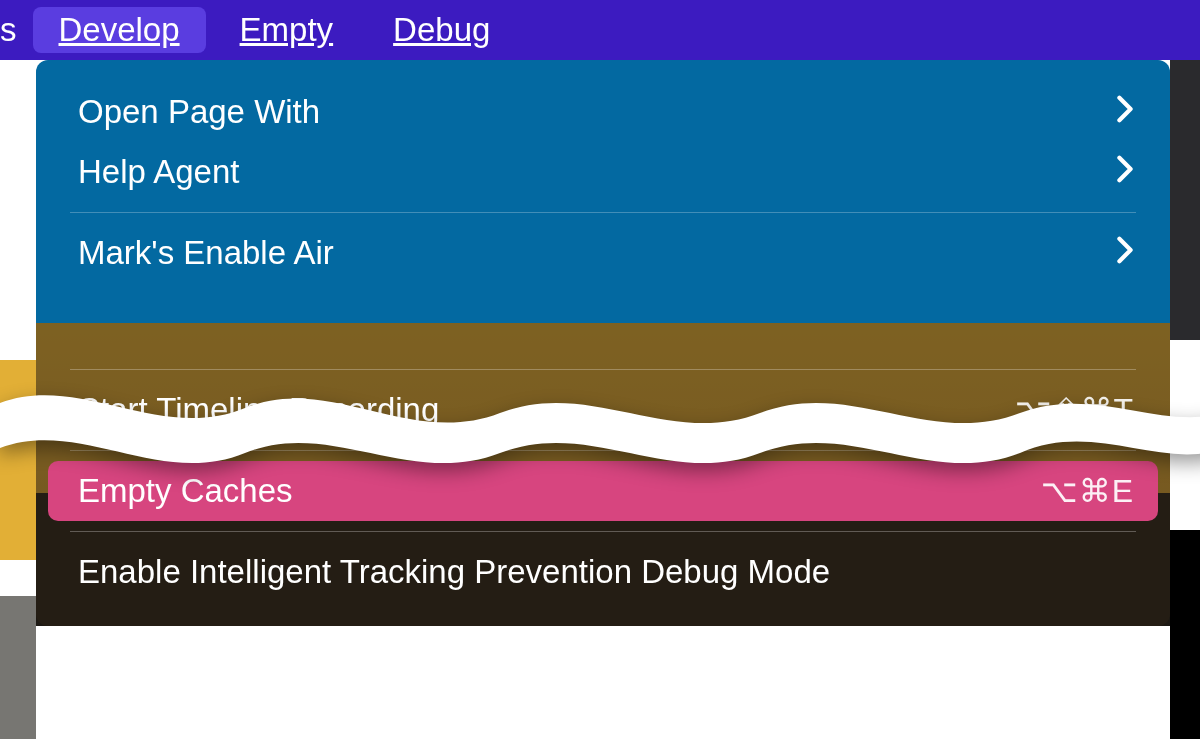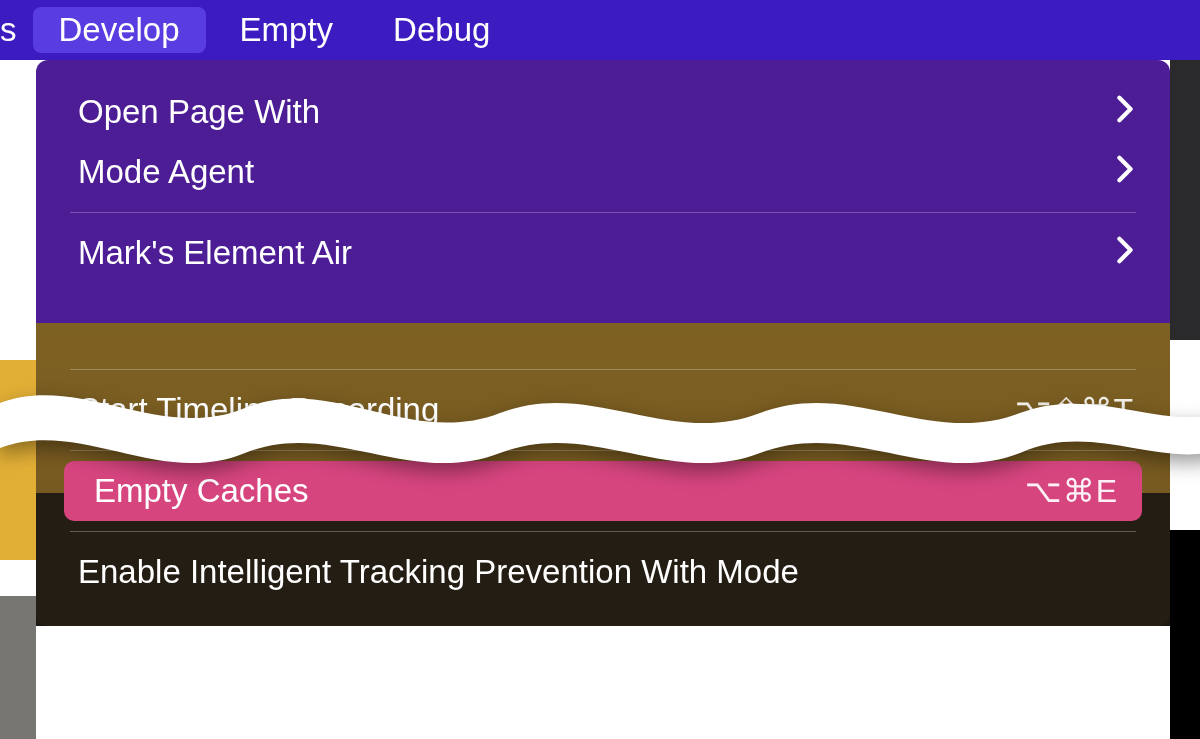--- a/index.html
+++ b/index.html
@@ -33,38 +33,39 @@
   }
   .menubar .fragment-s {
     padding: 0 12px 0 0;
     color: #ffffff;
   }
   .menubar .menu-item {
     padding: 4px 26px;
     border-radius: 8px;
     margin: 0 4px;
     cursor: default;
+    text-decoration: underline;
   }
   .menubar .menu-item.active {
     background: #5a3de0;
   }
 
   
   .dropdown {
     position: absolute;
     top: 60px;
     left: 36px;
     width: 1134px;
     border-radius: 12px;
     overflow: visible;
   }
 
   
   .panel-top {
-    background: #4c1d95;
+    background: #0369a1;
     border-top-left-radius: 12px;
     border-top-right-radius: 12px;
     padding: 22px 0 40px 0;
     position: relative;
   }
 
   
   .panel-bottom-wrap {
     position: relative;
   }
@@ -96,21 +97,21 @@
     display: flex;
     align-items: center;
     justify-content: space-between;
     padding: 11px 36px 11px 42px;
     color: #ffffff;
     font-size: 33px;
     font-weight: 400;
     cursor: default;
   }
   .menu-row.highlight {
-    margin: 0 28px;
+    margin: 0 12px;
     padding: 11px 24px 11px 30px;
     background: #d7457f;
     border-radius: 10px;
   }
   .menu-row .shortcut {
     color: rgba(255,255,255,0.92);
     font-size: 32px;
     letter-spacing: 1px;
     display: flex;
     align-items: center;
@@ -204,30 +205,30 @@
   <div class="panel-top">
     <div class="menu-row">
       <span>Open Page With</span>
       <span class="chevron">
         <svg viewBox="0 0 12 20">
             <path d="M2 2 L10 10 L2 18" stroke="#fff" stroke-width="3" fill="none" stroke-linecap="round" stroke-linejoin="round"></path>
           </svg>
       </span>
     </div>
     <div class="menu-row">
-      <span>Mode Agent</span>
+      <span>Help Agent</span>
       <span class="chevron">
         <svg viewBox="0 0 12 20">
             <path d="M2 2 L10 10 L2 18" stroke="#fff" stroke-width="3" fill="none" stroke-linecap="round" stroke-linejoin="round"></path>
           </svg>
       </span>
     </div>
     <div class="divider"></div>
     <div class="menu-row">
-      <span>Mark's Element Air</span>
+      <span>Mark's Enable Air</span>
       <span class="chevron">
         <svg viewBox="0 0 12 20">
             <path d="M2 2 L10 10 L2 18" stroke="#fff" stroke-width="3" fill="none" stroke-linecap="round" stroke-linejoin="round"></path>
           </svg>
       </span>
     </div>
   </div>
 
   <div class="panel-bottom-wrap">
     <div class="panel-bottom-bg">
@@ -240,21 +241,21 @@
         <span>Start Timeline Recording</span>
         <span class="shortcut">⌥⇧⌘T</span>
       </div>
       <div class="divider"></div>
       <div class="menu-row highlight">
         <span>Empty Caches</span>
         <span class="shortcut">⌥⌘E</span>
       </div>
       <div class="divider"></div>
       <div class="menu-row">
-        <span>Enable Intelligent Tracking Prevention With Mode</span>
+        <span>Enable Intelligent Tracking Prevention Debug Mode</span>
       </div>
     </div>
   </div>
 
   <div class="tear">
     <svg viewBox="0 0 1236 120" preserveAspectRatio="none">
       <path d="M0,40
                C80,10 160,80 245,45
                C330,10 410,85 500,50
                C590,15 670,85 760,50

